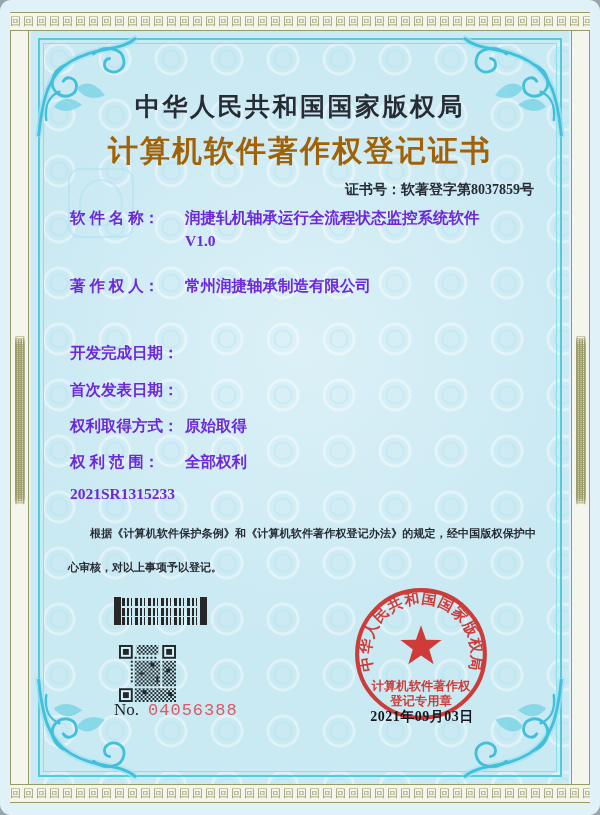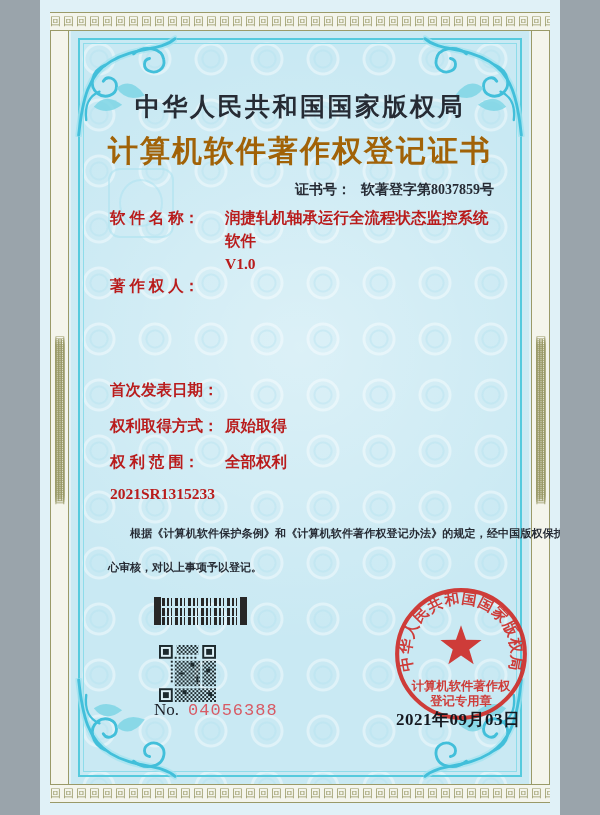--- a/index.html
+++ b/index.html
@@ -1,21 +1,22 @@
 <!DOCTYPE html>
 <html><head>
 <meta charset="utf-8">
 <style>
   * { margin:0; padding:0; box-sizing:border-box; }
   html,body { background:#9aa4ab; }
   .page {
-    position:relative; width:520px; height:815px; margin:0 auto;
+    position:relative; width:600px; height:815px; margin:0 auto;
     background:#e0f1f7;
     font-family:"Liberation Serif","DejaVu Serif",serif;
     overflow:hidden;
+    border-radius:11px;
   }
   
   .key-band { position:absolute; color:#9a9a68; background:#f4f5ec;
     overflow:hidden; white-space:nowrap; font-size:11px; line-height:17px;
     letter-spacing:2px; font-family:"DejaVu Sans",sans-serif; }
   .key-h { left:10px; right:10px; height:19px; border-top:1px solid #9a9a68; border-bottom:1px solid #9a9a68; text-align:center; }
   .key-top { top:12px; }
   .key-bottom { bottom:12px; }
   .key-v { top:31px; bottom:31px; width:19px; border-left:1px solid #9a9a68; border-right:1px solid #9a9a68; writing-mode:vertical-rl; text-align:center; line-height:18px; }
   .key-left { left:10px; }
@@ -49,44 +50,44 @@
     border:2px solid rgba(173,226,240,.9); border-radius:12px; opacity:.65;
   }
   .emblem-watermark::after { content:""; position:absolute; inset:9px;
     border:2px solid rgba(173,226,240,.8); border-radius:50%; }
   
   .authority-title { position:absolute; top:90px; left:0; right:0; text-align:center;
     font-size:25px; font-weight:bold; letter-spacing:2.5px; color:#262b34; }
   .certificate-title { position:absolute; top:131px; left:0; right:0; text-align:center;
     font-size:30px; font-weight:bold; letter-spacing:2px; color:#a16207; }
   .cert-no-line { position:absolute; top:181px; right:66px; font-size:14px; font-weight:bold; color:#262b34; }
-  .cert-no-line .lbl { margin-right:10px; }
+  .cert-no-line .lbl { margin-right:0; }
   .field { position:absolute; left:70px; right:58px; display:flex; align-items:flex-start;
-    font-size:15.5px; font-weight:bold; color:#b91c1c; line-height:23px; }
+    font-size:15.5px; font-weight:bold; color:#6d28d9; line-height:23px; }
   .field-label { flex:0 0 115px; }
   .field-value { white-space:pre-line; }
   .statement { position:absolute; left:68px; width:468px; top:516px;
     font-size:11px; font-weight:bold; color:#262b34;
     line-height:34px; text-indent:2em; text-align:justify; }
   
   .pdf417 { position:absolute; left:114px; top:597px; width:93px; height:28px;
     background-image:
       linear-gradient(90deg,#272727 0 7px, rgba(0,0,0,0) 7px),
       linear-gradient(270deg,#272727 0 7px, rgba(0,0,0,0) 7px),
       repeating-linear-gradient(0deg, rgba(0,0,0,0) 0 8px, #c9e9f3 8px 9.5px),
       repeating-linear-gradient(90deg, #272727 0 2px, rgba(0,0,0,0) 2px 4px, #272727 4px 5px, rgba(0,0,0,0) 5px 8px, #272727 8px 11px, rgba(0,0,0,0) 11px 13px);
   }
   .qr { position:absolute; left:119px; top:645px; width:57px; height:57px; }
   
   .serial-line { position:absolute; left:114px; top:700px; font-size:17px; color:#1e222a; }
   .serial-number { color:#d85a64; font-family:"Liberation Mono","DejaVu Sans Mono",monospace;
     font-size:17px; letter-spacing:1px; margin-left:9px; }
   .seal { position:absolute; left:352px; top:585px; width:138px; height:138px; opacity:.93; z-index:2; }
-  .issue-date { position:absolute; left:356px; width:152px; top:708px; 
-    font-size:17px; font-weight:bold; color:#15181f; z-index:3; letter-spacing:.5px; }
+  .issue-date { position:absolute; left:346px; width:152px; top:708px; text-align:center;
+    font-size:14px; font-weight:bold; color:#15181f; z-index:3; letter-spacing:.5px; }
 </style>
 </head>
 <body>
 
 <div class="page">
 
   <div class="key-band key-h key-top"></div>
   <div class="key-band key-h key-bottom"></div>
   <div class="key-band key-v key-left"></div>
   <div class="key-band key-v key-right"></div>
@@ -164,22 +165,24 @@
     <span class="lbl">证书号：</span><span>软著登字第8037859号</span>
   </div>
 
   <div class="field" style="top:206px">
     <span class="field-label">软 件 名 称：</span>
     <span class="field-value">润捷轧机轴承运行全流程状态监控系统软件
 V1.0</span>
   </div>
   <div class="field" style="top:274px">
     <span class="field-label">著 作 权 人：</span>
+    <span class="field-value">常州润捷轴承制造有限公司</span>
   </div>
   <div class="field" style="top:341px">
+    <span class="field-label">开发完成日期：</span>
   </div>
   <div class="field" style="top:378px">
     <span class="field-label">首次发表日期：</span>
   </div>
   <div class="field" style="top:414px">
     <span class="field-label">权利取得方式：</span>
     <span class="field-value">原始取得</span>
   </div>
   <div class="field" style="top:450px">
     <span class="field-label">权 利 范 围：</span>

